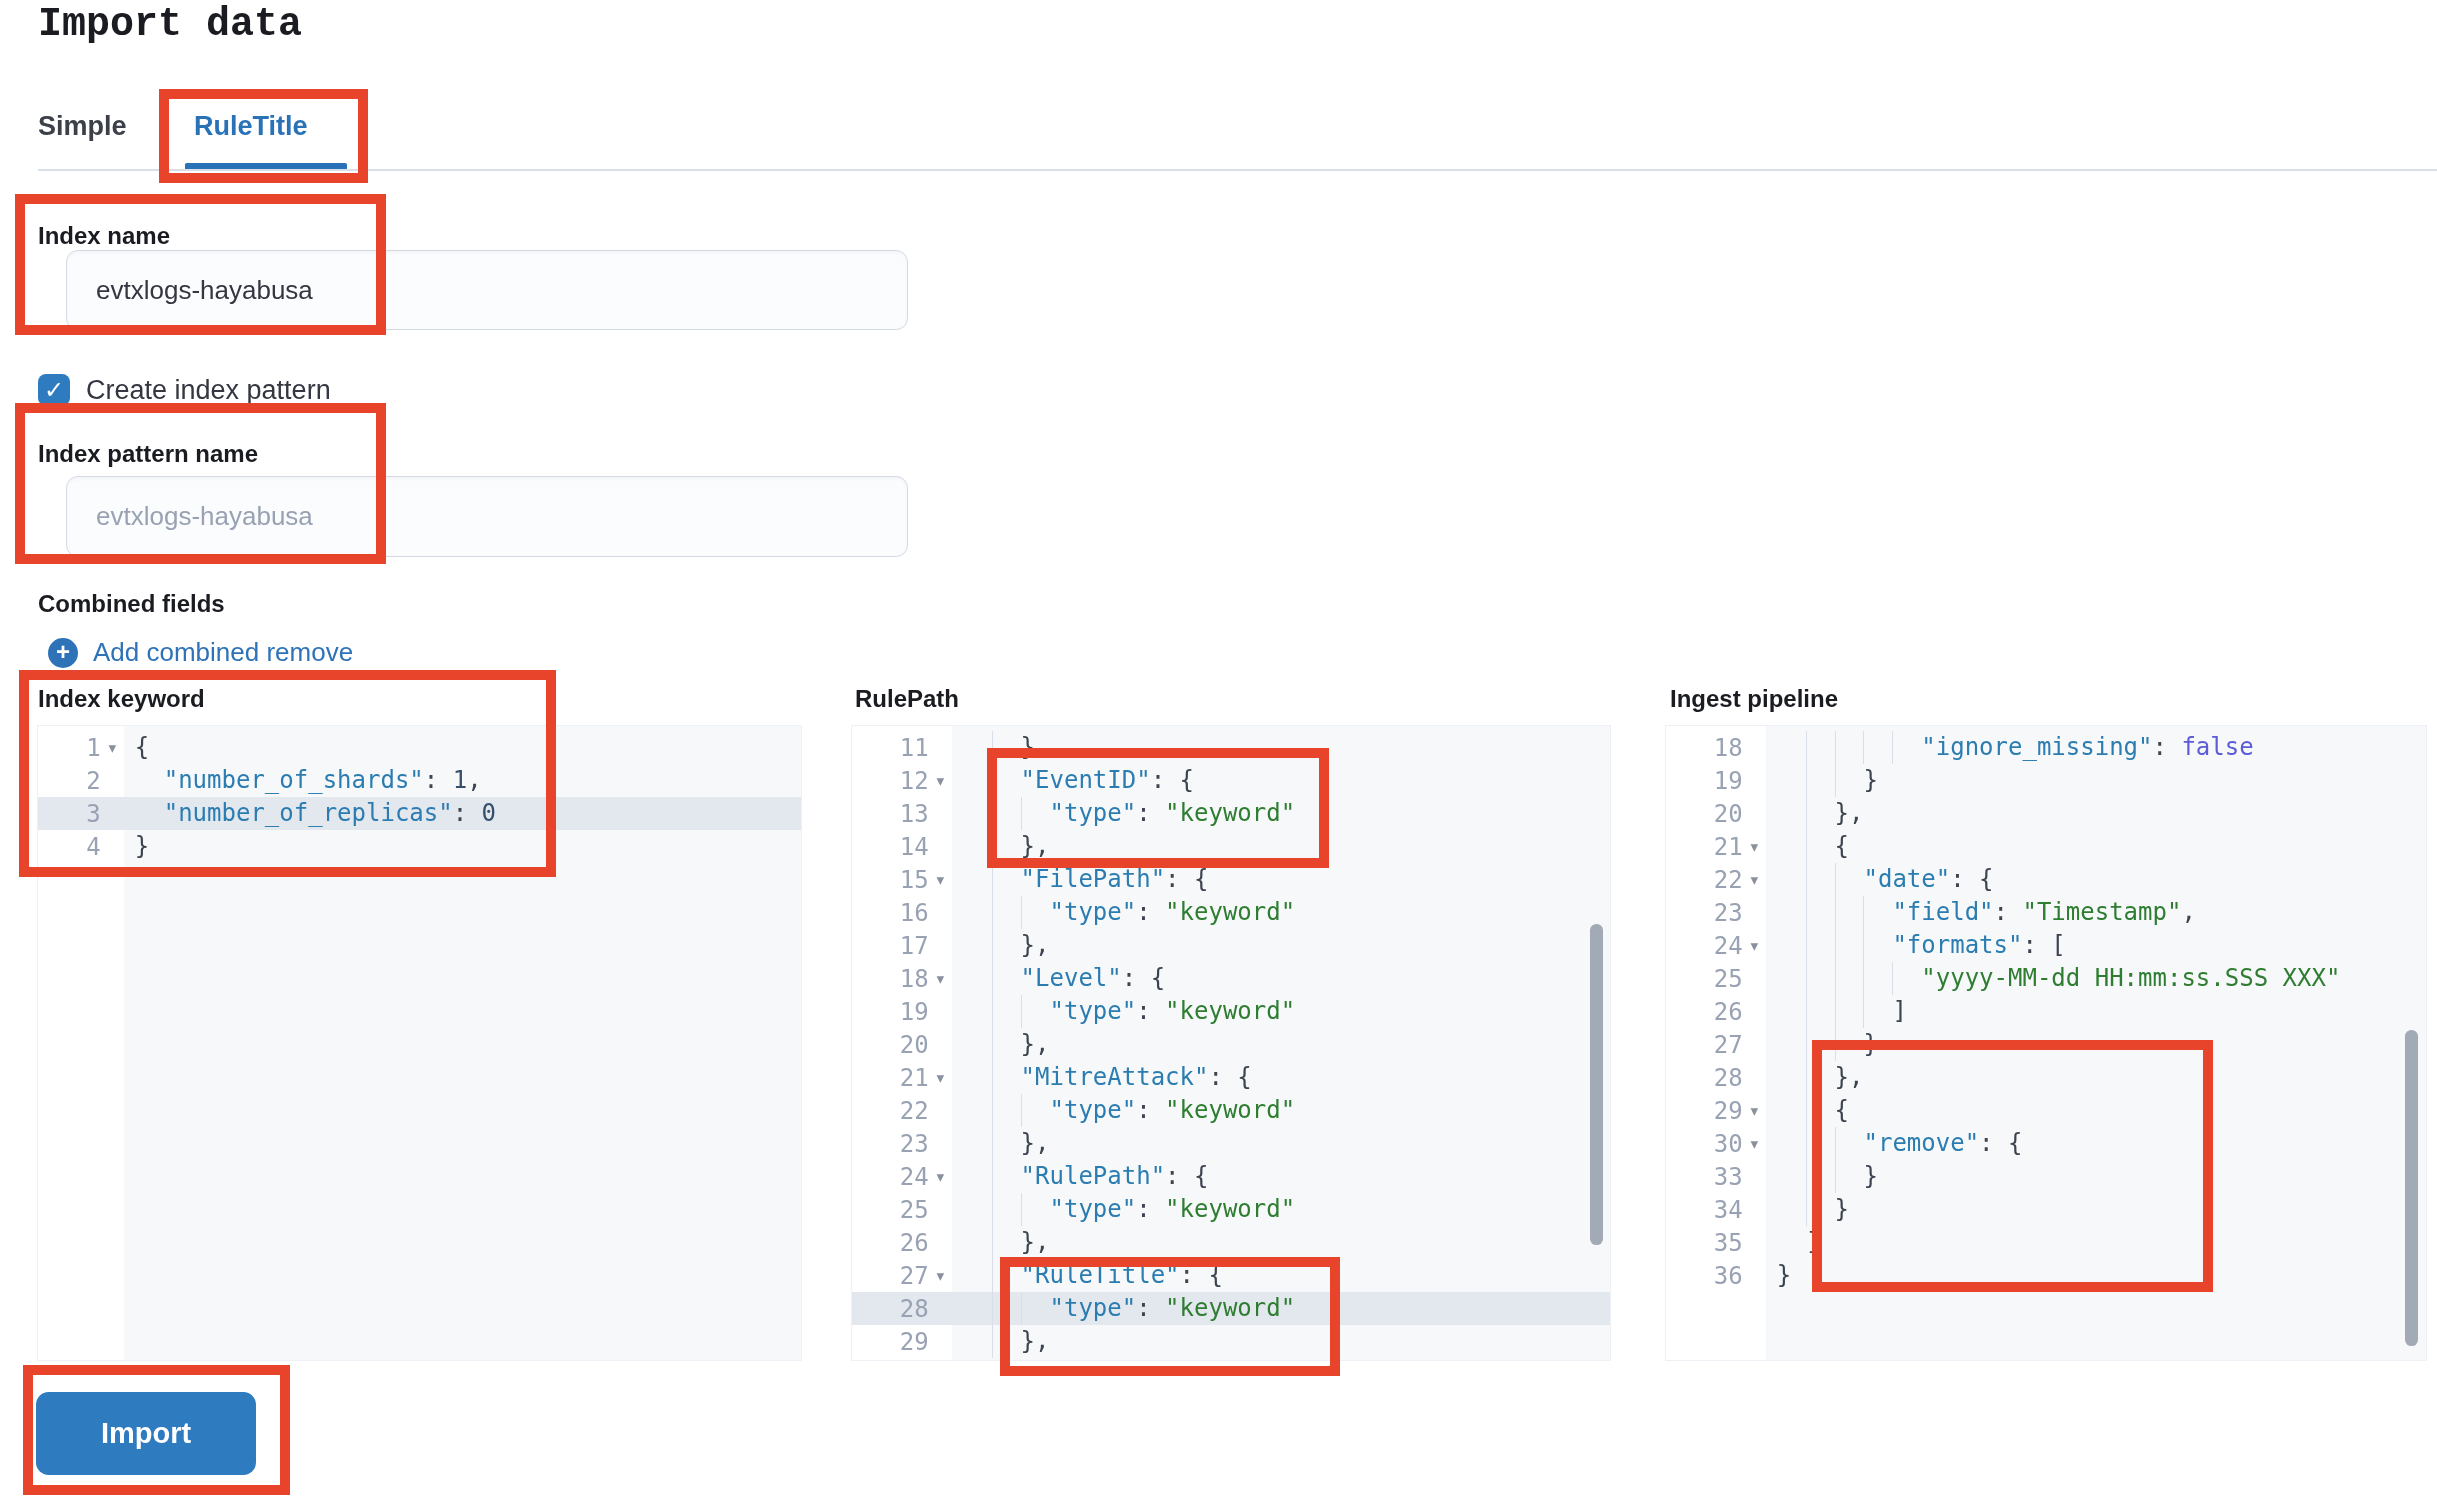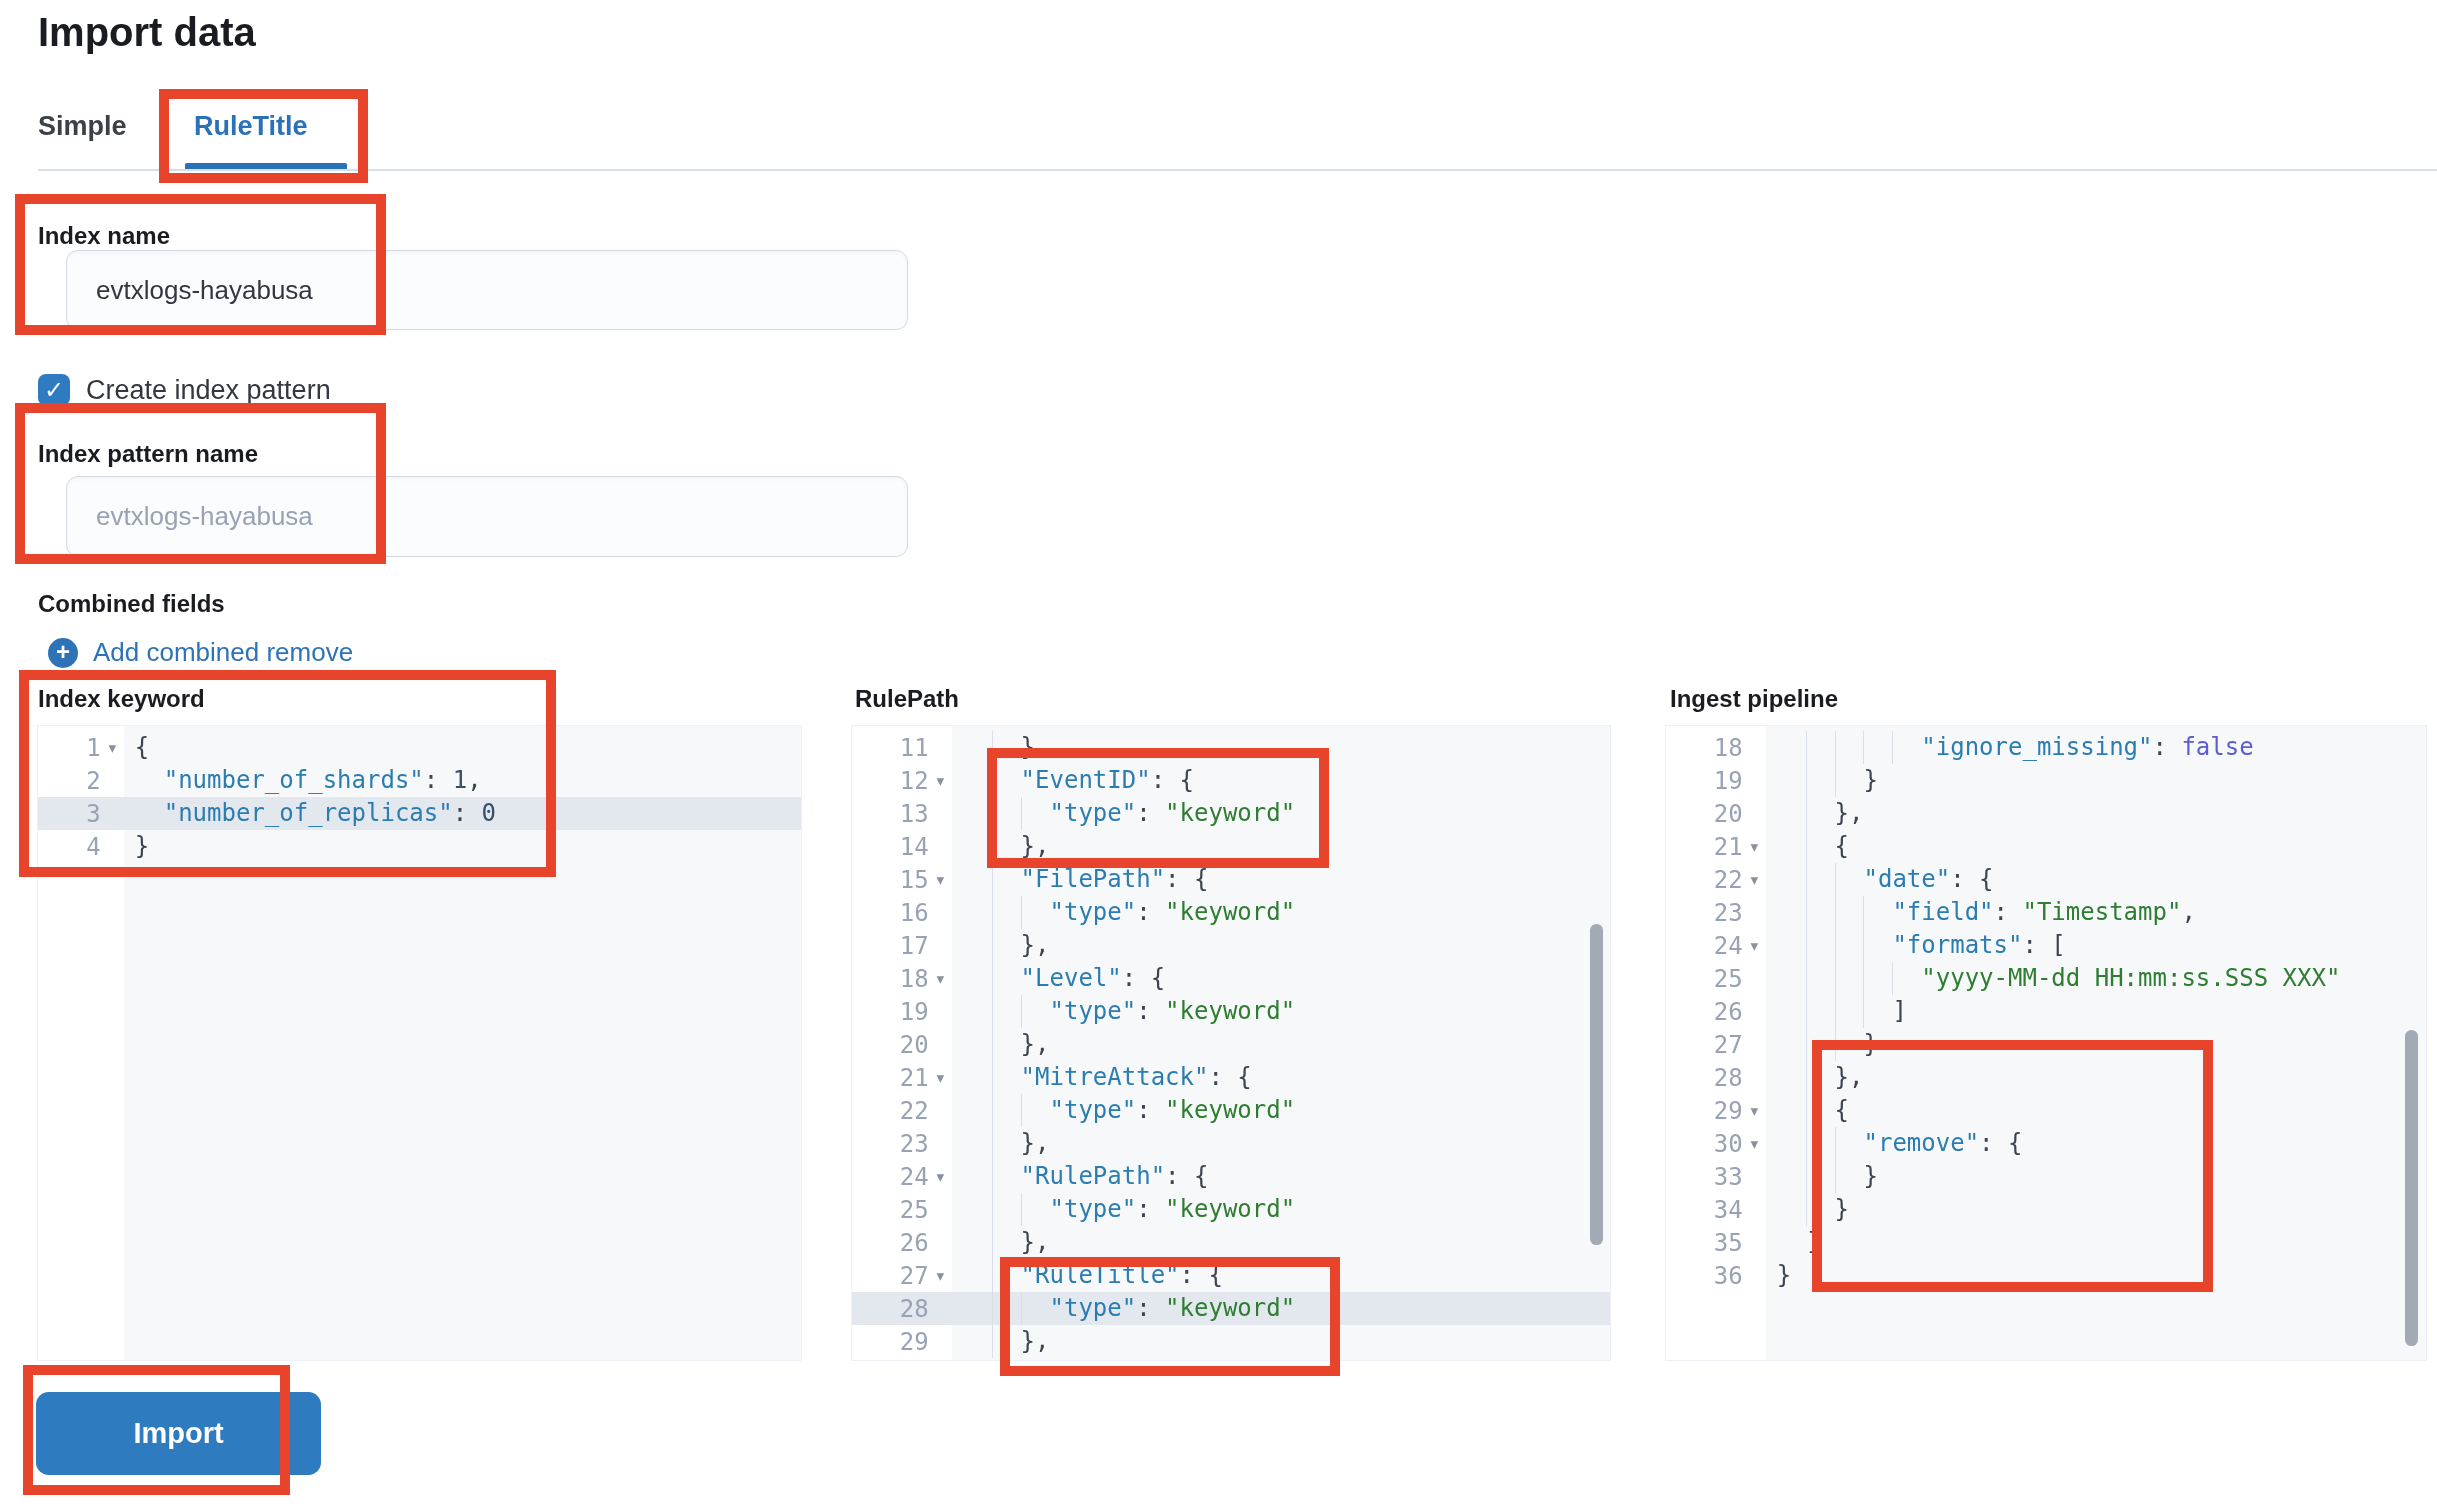--- a/index.html
+++ b/index.html
@@ -1,21 +1,21 @@
 <!DOCTYPE html>
 <html style="font-size:14.4px"><head>
 <meta charset="utf-8">
 <style>
   * { margin:0; padding:0; box-sizing:border-box; }
   html,body { width:2438px; height:1508px; background:#ffffff; overflow:hidden;
               font-family:"Liberation Sans","DejaVu Sans",sans-serif; }
   .abs { position:absolute; }
 
   
-  .page-title { left:38px; top:10px; font-size:40px; font-weight:700; color:#1a1c21; }
+  .page-title { left:38px; top:2px; font-size:40px; font-weight:700; color:#1a1c21;font-family:Liberation Mono, monospace; }
   .tab { top:111px; font-size:27px; font-weight:600; }
   .tab-simple { left:38px; color:#3c4048; }
   .tab-advanced { left:194px; color:#2a72b8; }
   .tab-underline { left:185px; top:163px; width:162px; height:7.2px; background:#2a72b8; border-radius:1.8px; }
   .tabs-divider { left:38px; top:169px; width:2400px; height:1.8px; background:#d9dfe9; }
 
   
   .field-label { font-size:24px; font-weight:700; color:#1a1c21; }
   .text-input { left:38px; width:842px; height:80px; background:#fbfcfd;
                 border:0.9px solid #d3dae6; border-radius:11.7px; padding:0 29px;
@@ -43,21 +43,21 @@
   .guide { position:absolute; top:0; height:33px; border-left:1.8px solid #d9dfe9; z-index:0; }
   .txt { position:relative; z-index:1; white-space:pre; }
   .tk-p { color:#3c4450; } .tk-k { color:#2b7cb0; } .tk-s { color:#2e7d31; }
   .tk-n { color:#35506b; } .tk-b { color:#5c5cd6; }
   .vthumb { position:absolute; width:12.6px; border-radius:6.3px; background:#a2aab6; }
 
   
   .ann { border:10px solid #e8432b; background:transparent; z-index:50; }
 
   
-  .import-btn { left:36px; top:1392px; width:285px; height:83px; background:#2f7bc0;
+  .import-btn { left:36px; top:1392px; width:220px; height:83px; background:#2f7bc0;
                 border:none; border-radius:12.6px; color:#ffffff; font-size:29px; font-weight:600;
                 font-family:"Liberation Sans","DejaVu Sans",sans-serif; cursor:pointer; }
 </style>
 </head>
 <body>
 
 <h1 class="abs page-title">Import data</h1>
 <div class="abs tab tab-simple">Simple</div>
 <div class="abs tab tab-advanced">RuleTitle</div>
 <div class="abs tab-underline"></div>

